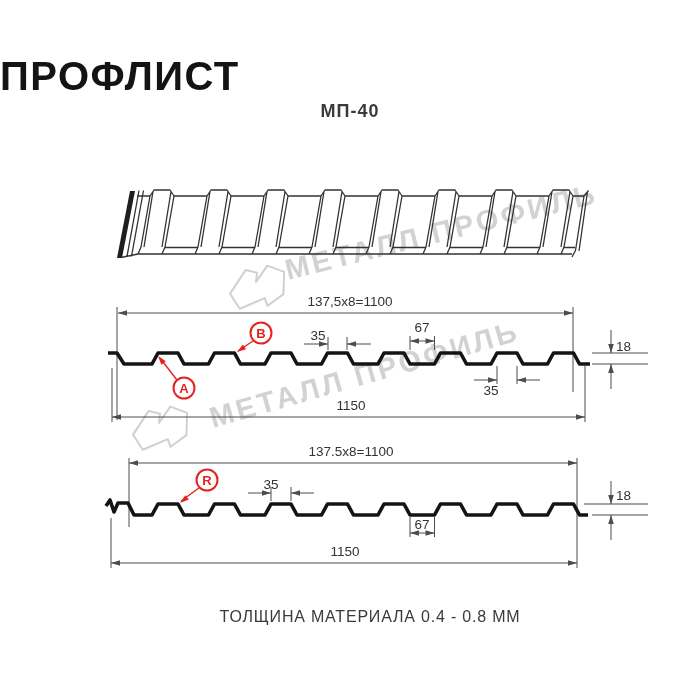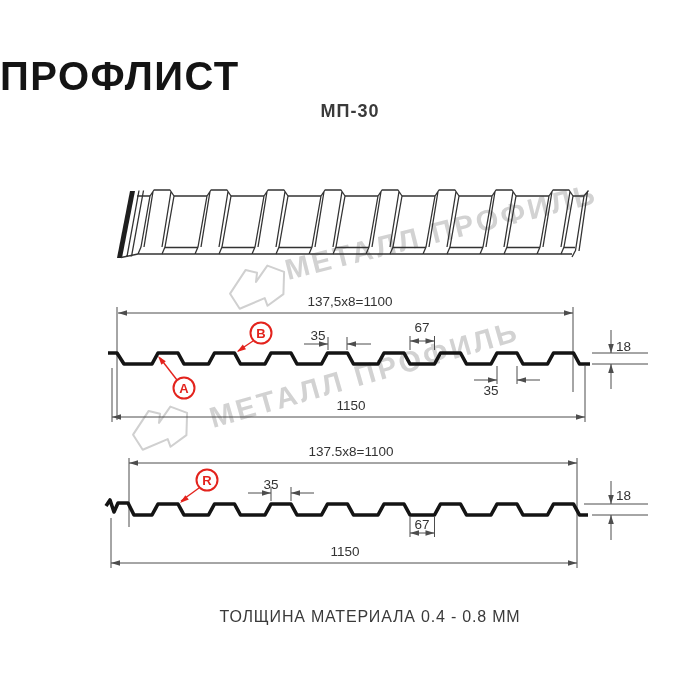--- a/index.html
+++ b/index.html
@@ -22,21 +22,21 @@
   .wm{fill:#d2d2d2;font-size:29px;font-weight:700;letter-spacing:3px;}
   .wmlogo{stroke:#d0d0d0;stroke-width:2;fill:none;stroke-linejoin:round;}
   .arr{fill:#4d4d4d;}
 </style>
 </head>
 <body>
 
 <div id="stage">
 
   <div class="title">ПРОФЛИСТ</div>
-  <div class="subtitle">МП-30</div>
+  <div class="subtitle">МП-40</div>
 
   <svg width="700" height="700" viewBox="0 0 700 700">
 
     <defs>
       <g id="ribv">
         <path class="draw3d" d="M0,196 L4,190 L20,190 L24,196 M3,191.5 L-6,247 M21,191.5 L12,247 M0,196 L-9,247 L-12,254 M24,196 L15,247 L12,254 M-12,254 L12,254"></path>
         <path class="draw3d" d="M24,196 L57,196 M15,247.5 L48,247.5 M12,254 L45,254"></path>
       </g>
       <g id="rib">
         <path class="draw3d" d="M0,196 L4,190 L20,190 L24,196 M3,191.5 L-6,247 M21,191.5 L12,247 M0,196 L-9,247 L-12,254 M24,196 L15,247 L12,254 M-12,254 L12,254"></path>

